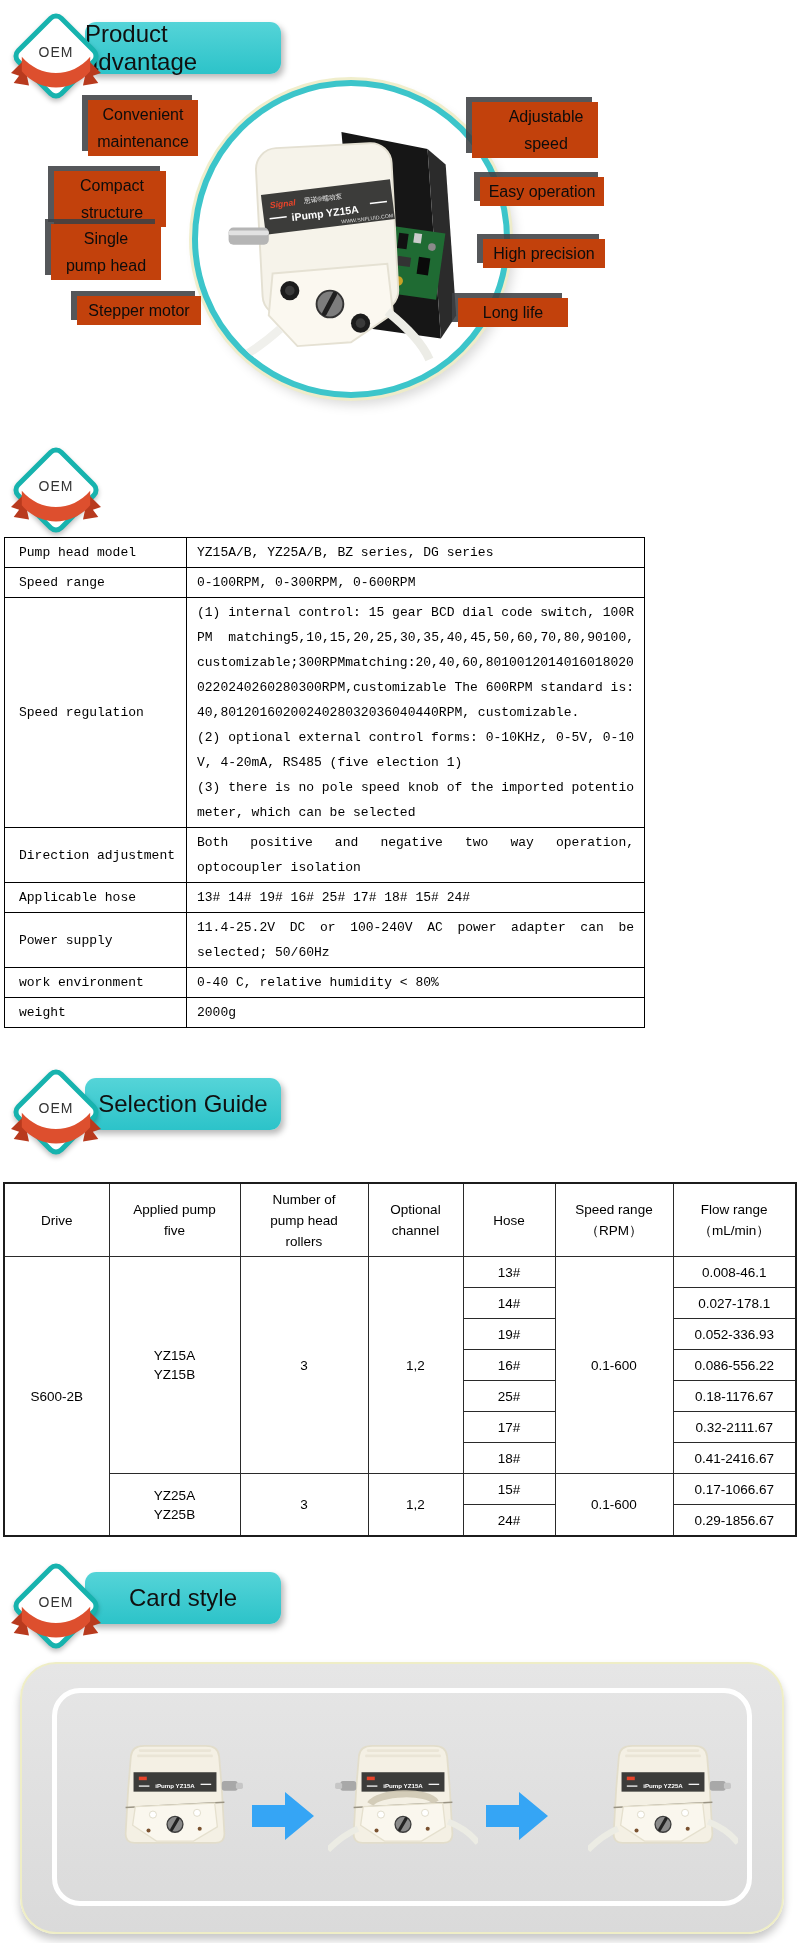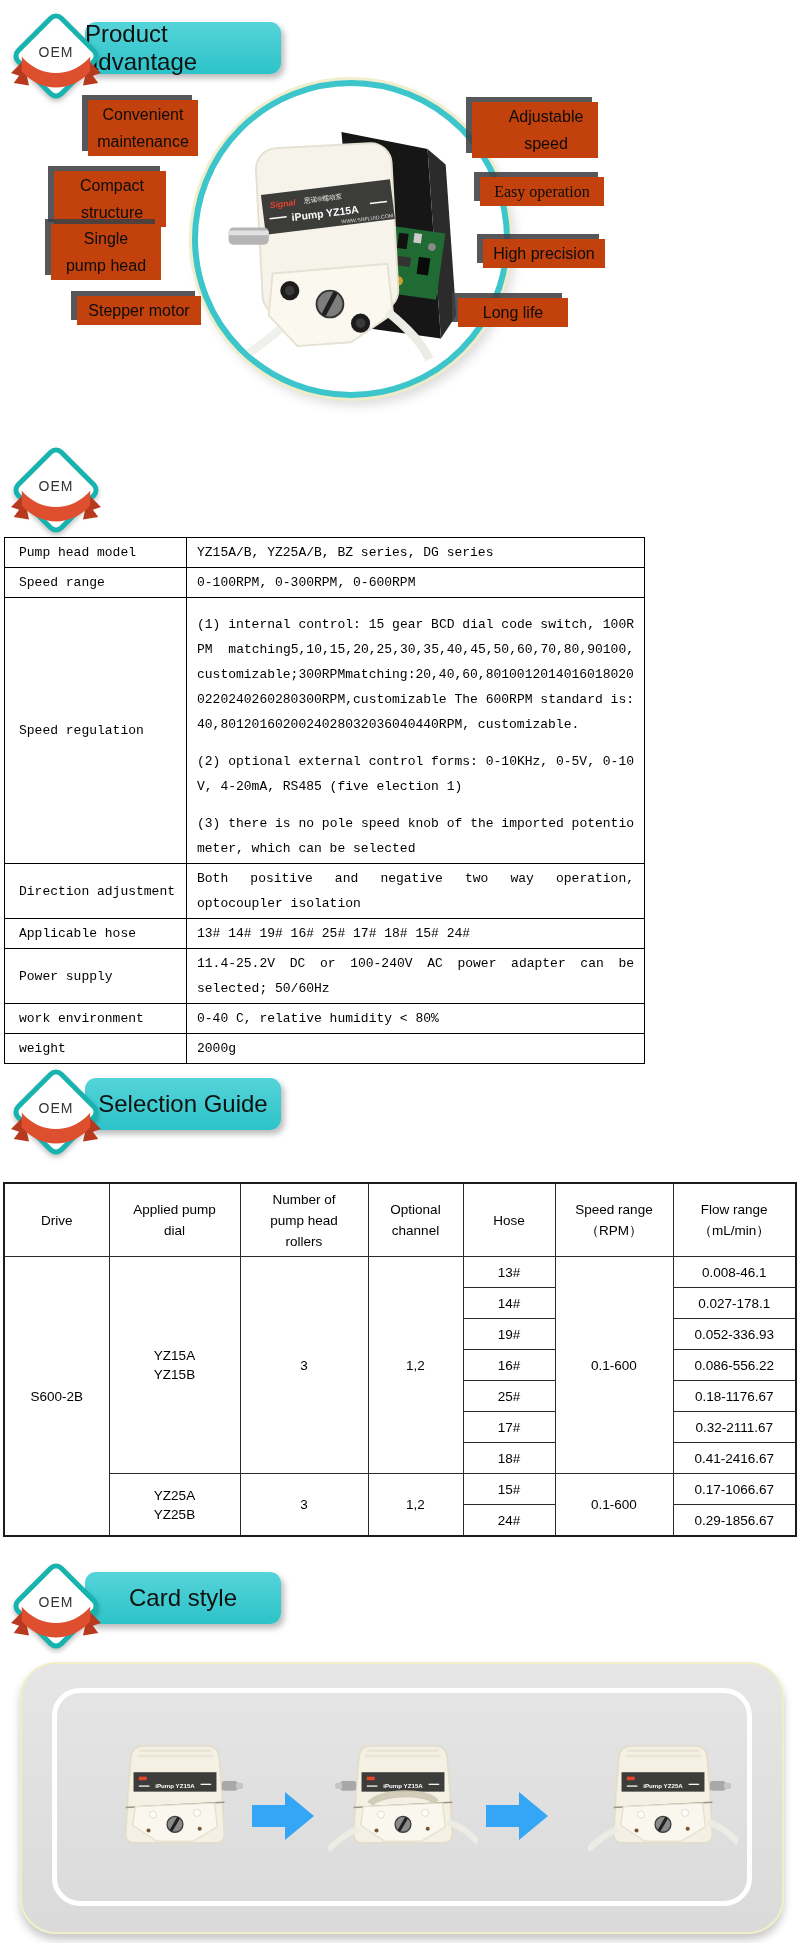--- a/index.html
+++ b/index.html
@@ -28,21 +28,21 @@
     box-shadow:0 0 0 3px rgba(238,236,198,.9),5px 7px 12px rgba(0,0,0,.15);}
   .hero-circle svg{width:100%;height:100%;display:block;}
 
   
   .ftable-wrap{position:absolute;left:4px;top:537px;width:641px;}
   table.ftable{border-collapse:collapse;width:100%;table-layout:fixed;
     font-family:"Liberation Mono",monospace;font-size:13px;color:#000;}
   .ftable td{border:1px solid #000;padding:2px 10px;line-height:25px;vertical-align:middle;}
   .ftable td.fl{padding-left:14px;padding-right:4px;}
   .ftable td.fv div{text-align:justify;}
-  .ftable td.fv.brk div{word-break:break-all;margin-top:12px;}
+  .ftable td.fv.brk div{word-break:break-all;}
 
   
   .stable-wrap{position:absolute;left:3px;top:1182px;width:794px;}
   table.stable{border-collapse:collapse;width:100%;table-layout:fixed;
     font-size:13.5px;color:#000;}
   .stable th,.stable td{border:1px solid #2a2a2a;text-align:center;vertical-align:middle;
     font-weight:400;padding:0 2px;}
   .stable thead th{height:72px;line-height:21px;}
   .stable tbody td{height:30px;line-height:19px;}
   table.stable{border:2px solid #1c1c1c;}
@@ -133,21 +133,21 @@
     <div>pump head</div>
   </div>
   <div class="co" style="left:77px;top:296px;width:112px;">
     <div>Stepper motor</div>
   </div>
 
   <div class="co" style="left:472px;top:102px;width:92px;padding-left:28px;">
     <div>Adjustable</div>
     <div>speed</div>
   </div>
-  <div class="co" style="left:480px;top:177px;width:112px;font-family:Liberation Serif, serif;">
+  <div class="co" style="left:480px;top:177px;width:112px;">
     <div>Easy operation</div>
   </div>
   <div class="co" style="left:483px;top:239px;width:110px;">
     <div>High precision</div>
   </div>
   <div class="co" style="left:458px;top:298px;width:98px;">
     <div>Long life</div>
   </div>
 
   <div class="sec-header" style="top:440px">
@@ -249,21 +249,21 @@
           <col style="width:118px">
           <col>
       </colgroup>
       <thead>
         <tr>
           <th>
               <div>Drive</div>
             </th>
           <th>
             <div>Applied pump</div>
-            <div>dial</div>
+            <div>five</div>
             </th>
           <th>
             <div>Number of</div>
             <div>pump head</div>
             <div>rollers</div>
             </th>
           <th>
             <div>Optional</div>
             <div>channel</div>
             </th>

